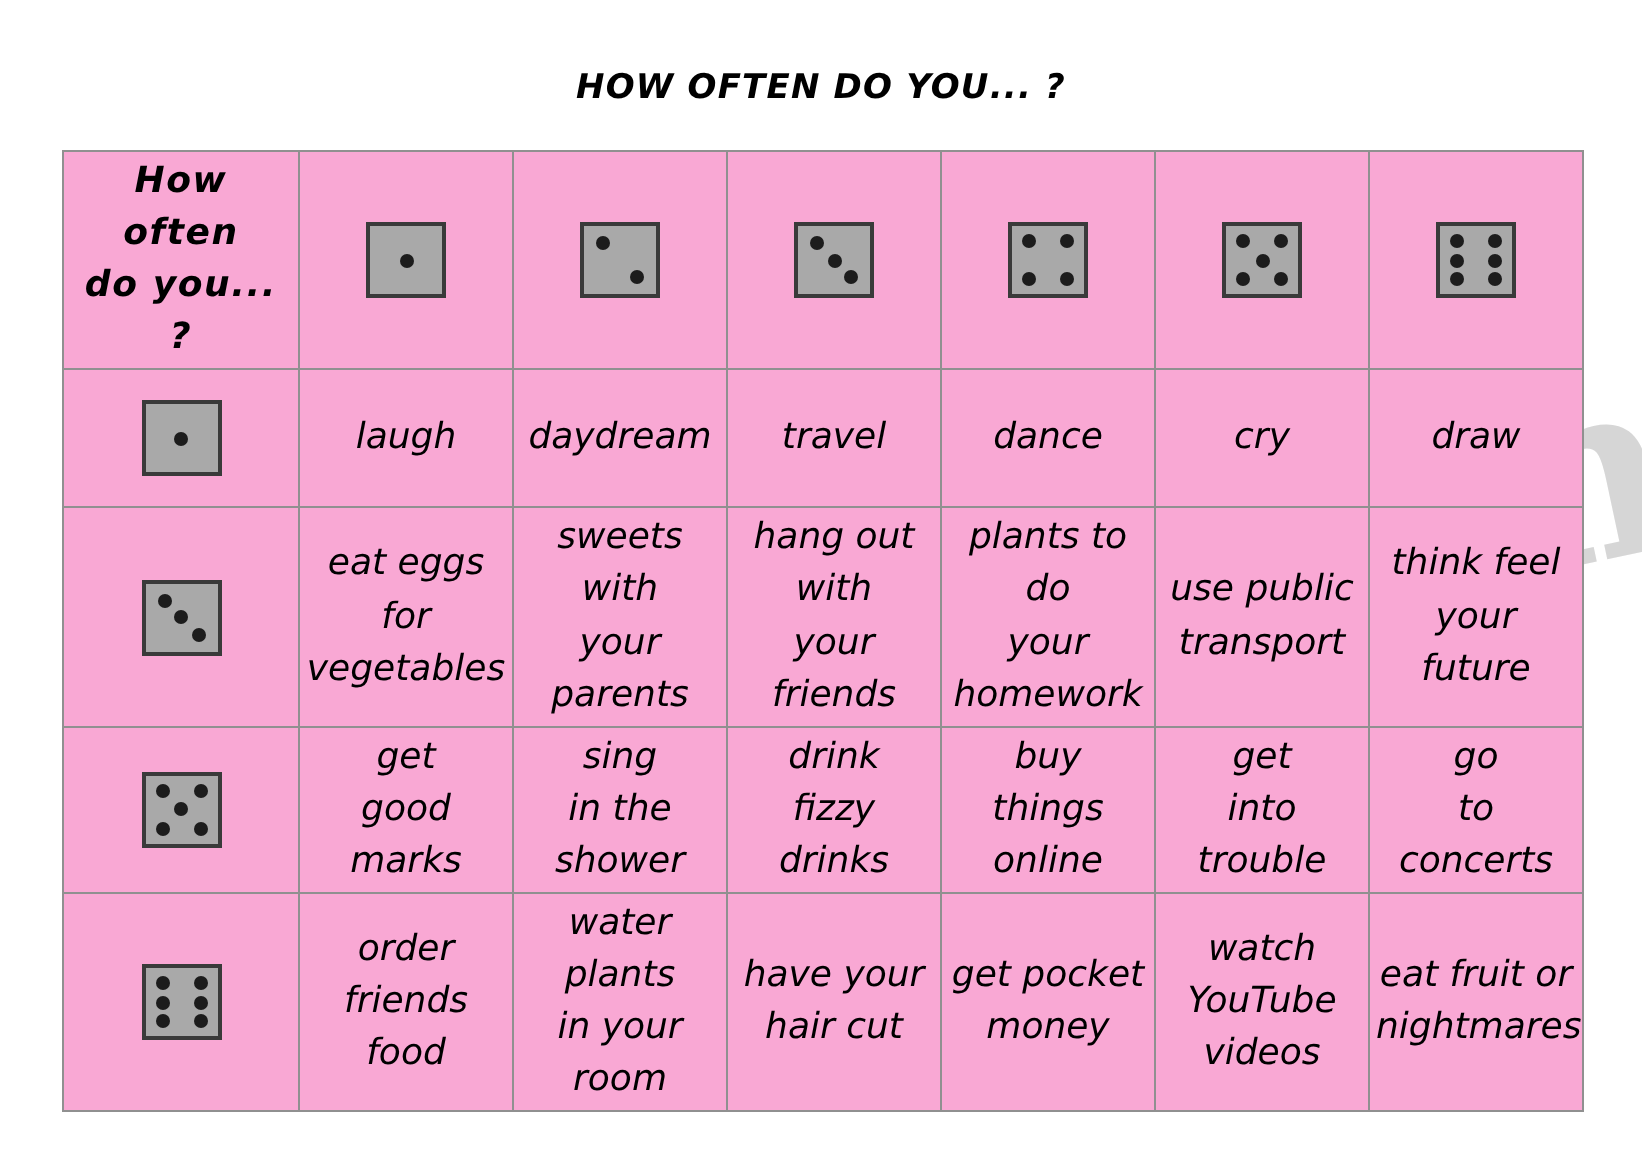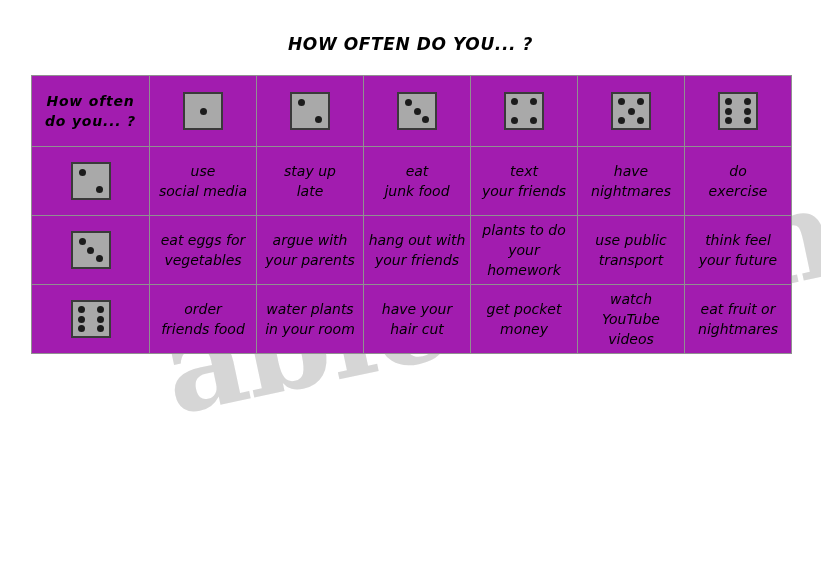--- a/index.html
+++ b/index.html
@@ -62,26 +62,26 @@
     z-index: 2;
   }
   table.grid {
     border-collapse: collapse;
     width: 760px;
     background: #fff;
     table-layout: fixed;
   }
   table.grid td {
     border: 1px solid #909090;
-    background: #a21caf;
+    background: #f9a8d4;
     text-align: center;
     vertical-align: middle;
     font-family: "DejaVu Sans", sans-serif;
     font-style: italic;
-    font-size: 14px;
+    font-size: 18px;
     line-height: 1.45;
     color: #000;
     padding: 2px 3px;
   }
   table.grid tr.header-row td { height: 66px; }
   table.grid tr.body-row td { height: 64px; }
 
   td.corner-cell {
     text-align: left;
     padding-left: 16px;
@@ -151,48 +151,57 @@
           <td class="corner-cell" style="white-space:pre-line">How often
 do you... ?</td>
           <td class="die-cell"><span class="die"><span class="pip p-c"></span></span></td>
           <td class="die-cell"><span class="die"><span class="pip p-d1"></span><span class="pip p-d3"></span></span></td>
           <td class="die-cell"><span class="die"><span class="pip p-d1"></span><span class="pip p-c"></span><span class="pip p-d3"></span></span></td>
           <td class="die-cell"><span class="die"><span class="pip p-tl"></span><span class="pip p-tr"></span><span class="pip p-bl"></span><span class="pip p-br"></span></span></td>
           <td class="die-cell"><span class="die"><span class="pip p-tl"></span><span class="pip p-tr"></span><span class="pip p-c"></span><span class="pip p-bl"></span><span class="pip p-br"></span></span></td>
           <td class="die-cell"><span class="die"><span class="pip p-tl"></span><span class="pip p-tr"></span><span class="pip p-ml"></span><span class="pip p-mr"></span><span class="pip p-bl"></span><span class="pip p-br"></span></span></td>
         </tr>
         <tr class="body-row">
-          <td class="die-cell"><span class="die"><span class="pip p-d1"></span><span class="pip p-d3"></span></span></td>
-          <td class="phrase-cell">use
-social media</td>
-          <td class="phrase-cell">stay up
-late</td>
-          <td class="phrase-cell">eat
-junk food</td>
-          <td class="phrase-cell">text
-your friends</td>
-          <td class="phrase-cell">have
-nightmares</td>
-          <td class="phrase-cell">do
-exercise</td>
+          <td class="die-cell"><span class="die"><span class="pip p-c"></span></span></td>
+          <td class="phrase-cell">laugh</td>
+          <td class="phrase-cell">daydream</td>
+          <td class="phrase-cell">travel</td>
+          <td class="phrase-cell">dance</td>
+          <td class="phrase-cell">cry</td>
+          <td class="phrase-cell">draw</td>
         </tr>
         <tr class="body-row">
           <td class="die-cell"><span class="die"><span class="pip p-d1"></span><span class="pip p-c"></span><span class="pip p-d3"></span></span></td>
           <td class="phrase-cell">eat eggs for
 vegetables</td>
-          <td class="phrase-cell">argue with
+          <td class="phrase-cell">sweets with
 your parents</td>
           <td class="phrase-cell">hang out with
 your friends</td>
           <td class="phrase-cell">plants to do
 your homework</td>
           <td class="phrase-cell">use public
 transport</td>
           <td class="phrase-cell">think feel
 your future</td>
+        </tr>
+        <tr class="body-row">
+          <td class="die-cell"><span class="die"><span class="pip p-tl"></span><span class="pip p-tr"></span><span class="pip p-c"></span><span class="pip p-bl"></span><span class="pip p-br"></span></span></td>
+          <td class="phrase-cell">get
+good marks</td>
+          <td class="phrase-cell">sing
+in the shower</td>
+          <td class="phrase-cell">drink
+fizzy drinks</td>
+          <td class="phrase-cell">buy
+things online</td>
+          <td class="phrase-cell">get
+into trouble</td>
+          <td class="phrase-cell">go
+to concerts</td>
         </tr>
         <tr class="body-row">
           <td class="die-cell"><span class="die"><span class="pip p-tl"></span><span class="pip p-tr"></span><span class="pip p-ml"></span><span class="pip p-mr"></span><span class="pip p-bl"></span><span class="pip p-br"></span></span></td>
           <td class="phrase-cell">order
 friends food</td>
           <td class="phrase-cell">water plants
 in your room</td>
           <td class="phrase-cell">have your
 hair cut</td>
           <td class="phrase-cell">get pocket

